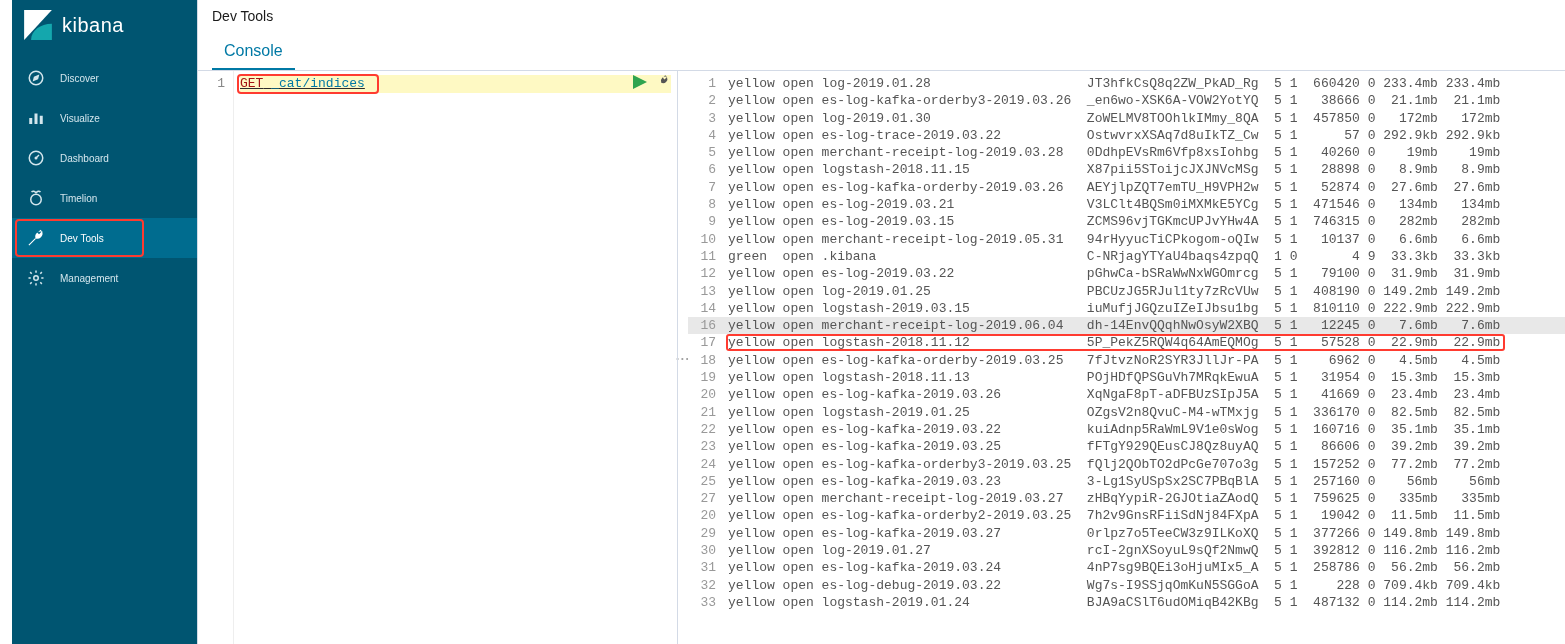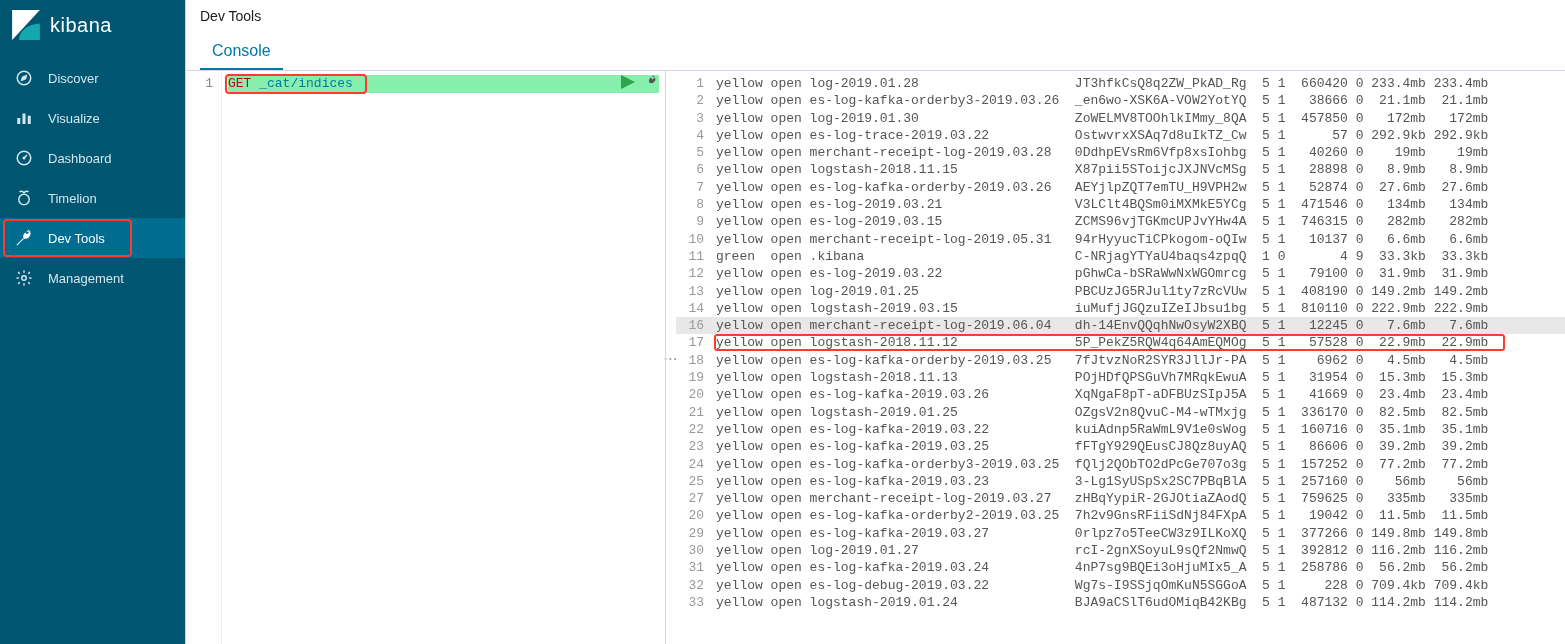--- a/index.html
+++ b/index.html
@@ -1,45 +1,45 @@
 <!DOCTYPE html>
 <html><head>
 <meta charset="utf-8">
 <style>
 * { margin: 0; padding: 0; box-sizing: border-box; }
 body { font-family: "Helvetica Neue", Helvetica, Arial, sans-serif; font-size: 14px; color: #2d2d2d; overflow: hidden; }
 .app { display: flex; width: 1565px; height: 644px; }
 
 
-.sidebar { width: 185px; background: #005571; color: #fff; flex-shrink: 0; }
+.sidebar { width: 185px; background: #005571; color: #fff; flex-shrink: 0; margin-left: 12px; }
 .logo-area { padding: 10px 12px; display: flex; align-items: center; gap: 10px; background: #005571; }
 .logo-mark { width: 28px; height: 30px; }
 .logo-text { font-size: 20px; font-weight: 400; letter-spacing: 0.5px; }
 .nav { margin-top: 8px; }
-.nav-item { display: flex; align-items: center; gap: 14px; padding: 10px 14px; color: #d3e6ed; cursor: pointer; font-size: 13px; }
+.nav-item { display: flex; align-items: center; gap: 14px; padding: 10px 14px; color: #d3e6ed; cursor: pointer; font-size: 10px; }
 .nav-item.active { background: #006c8f; color: #fff; }
 .nav-icon { width: 20px; height: 20px; flex-shrink: 0; display: flex; align-items: center; justify-content: center; }
 
 
 .main { flex: 1; display: flex; flex-direction: column; background: #fff; border-left: 1px solid #d3dae6; }
 .header { padding: 8px 14px 0 14px; border-bottom: 1px solid #d3dae6; }
 .page-title { font-size: 14px; color: #1a1a1a; margin-bottom: 10px; }
 .tabs { display: flex; }
 .tab { padding: 8px 12px; font-size: 16px; color: #0079a5; border-bottom: 2px solid transparent; cursor: pointer; }
 .tab.active { border-bottom-color: #0079a5; }
 
 .panes { flex: 1; display: flex; overflow: hidden; }
 
 
 .editor { width: 480px; border-right: 1px solid #d3dae6; position: relative; display: flex; flex-direction: column; }
 .editor-content { flex: 1; display: flex; font-family: Consolas, Monaco, "Courier New", monospace; font-size: 13px; }
 .ed-gutter { width: 36px; text-align: right; color: #888; padding: 4px 8px 0 0; border-right: 1px solid #eee; user-select: none; }
 .ed-body { flex: 1; padding: 4px 6px 0 6px; position: relative; }
 .ed-line { height: 18px; line-height: 18px; }
-.ed-line.current { background: #86efac; }
+.ed-line.current { background: #fef9c3; text-decoration: underline; }
 .method { color: #a31515; }
 .url { color: #0079a5; }
 .query-box { position: absolute; top: 3px; left: 3px; border: 2px solid #ff3b30; border-radius: 4px; width: 142px; height: 20px; pointer-events: none; }
 .editor-actions { position: absolute; top: 4px; right: 8px; display: flex; gap: 8px; align-items: center; }
 .play-icon { color: #2fa44f; cursor: pointer; }
 .wrench-icon { color: #555; cursor: pointer; }
 
 
 .resizer { width: 10px; display: flex; align-items: center; justify-content: center; cursor: col-resize; color: #888; user-select: none; }
 .resizer .dots { font-size: 14px; letter-spacing: -2px; writing-mode: vertical-rl; }

